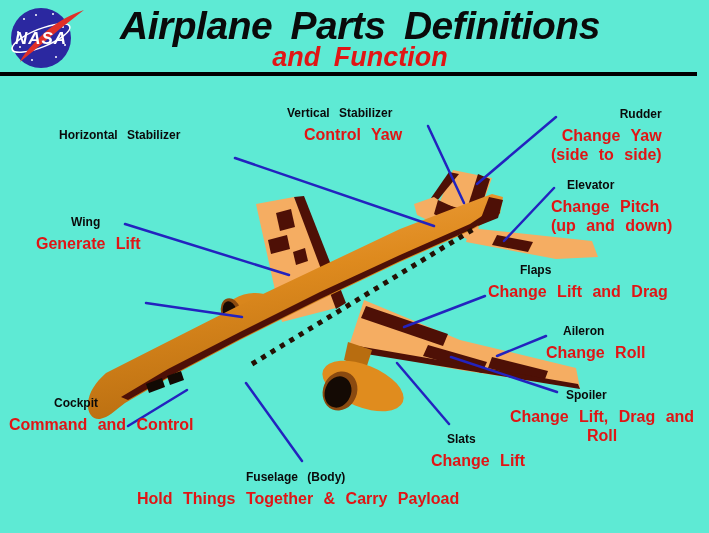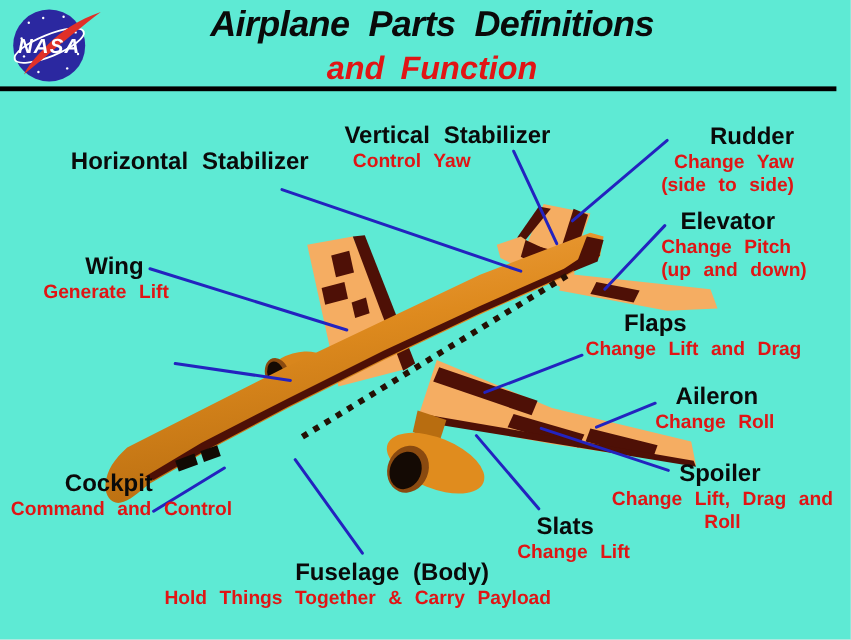--- a/index.html
+++ b/index.html
@@ -3,32 +3,32 @@
 <meta charset="utf-8">
 <style>
   html,body{margin:0;padding:0;background:#e8e8e8;}
   #page{
     position:relative;width:709px;height:533px;overflow:hidden;
     background:#5eead4;
     font-family:"Liberation Sans","DejaVu Sans",sans-serif;
   }
   .title{
     position:absolute;left:20px;top:4px;width:680px;text-align:center;
-    font-size:30px;font-weight:bold;font-style:italic;color:#0a0a0a;
+    font-size:39px;font-weight:bold;font-style:italic;color:#0a0a0a;
     word-spacing:8px;letter-spacing:-0.5px;
   }
   .subtitle{
     position:absolute;left:20px;top:42px;width:680px;text-align:center;
     font-size:27px;font-weight:bold;font-style:italic;color:var(--accent_red);
     word-spacing:6px;
   }
   .rule{position:absolute;left:0;top:72px;width:697px;height:4px;background:#000;}
   .lbl{position:absolute;line-height:19px;}
   .part{
-    font-size:20px;font-weight:bold;color:#0a0a0a;word-spacing:6px;white-space:nowrap;
+    font-size:12px;font-weight:bold;color:#0a0a0a;word-spacing:6px;white-space:nowrap;
   }
   .func{
     font-size:16px;font-weight:bold;color:var(--accent_red);word-spacing:6px;
     white-space:pre-line;margin-top:2px;
   }
   svg{position:absolute;left:0;top:0;}
   .connector{stroke:var(--line_blue);stroke-width:2.5;stroke-linecap:round;}
   .c-tan{fill:var(--wing_tan);}
   .c-maroon{fill:var(--dark_maroon);}
   #nasa{left:8px;top:5px;}
@@ -145,21 +145,21 @@
       <line class="connector" x1="246" y1="383" x2="302" y2="461"></line>
     </g>
   </svg>
 
   <div class="lbl" style="left:59px;top:126px;">
     <div class="part">Horizontal Stabilizer</div>
   </div>
 
   <div class="lbl" style="left:287px;top:104px;">
     <div class="part">Vertical Stabilizer</div>
-    <div class="func" style="margin-left:7px;">Control Yaw</div>
+    <div class="func" style="margin-left:17px;">Control Yaw</div>
   </div>
 
   <div class="lbl" style="left:551px;top:105px;text-align:right;">
     <div class="part" style="margin-left:13px;">Rudder</div>
     <div class="func">Change Yaw
 (side to side)</div>
   </div>
 
   <div class="lbl" style="left:551px;top:176px;">
     <div class="part" style="margin-left:16px;">Elevator</div>

